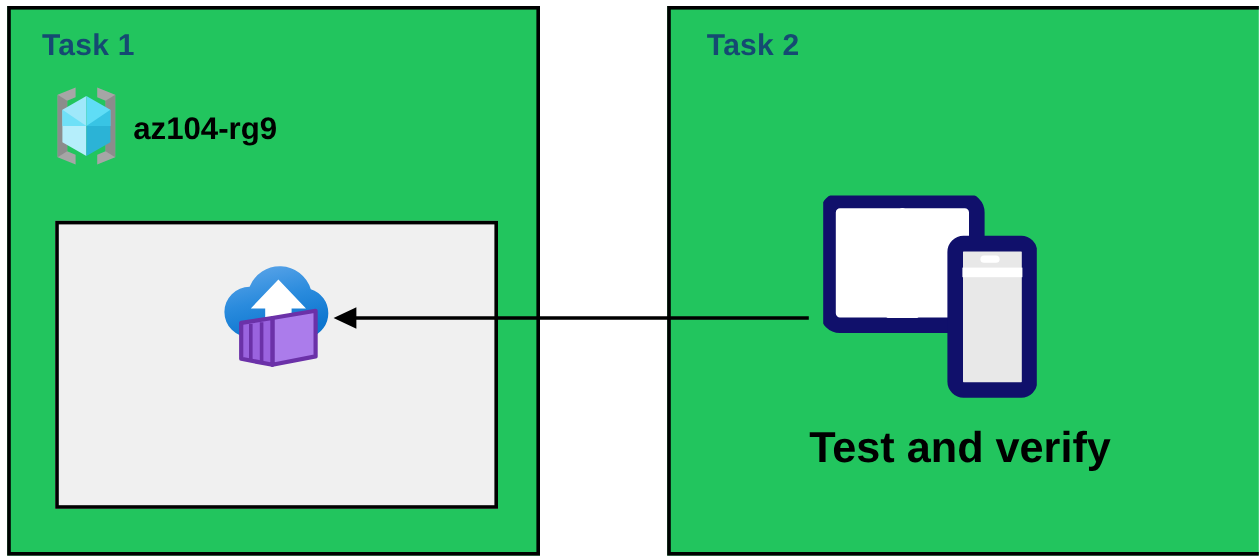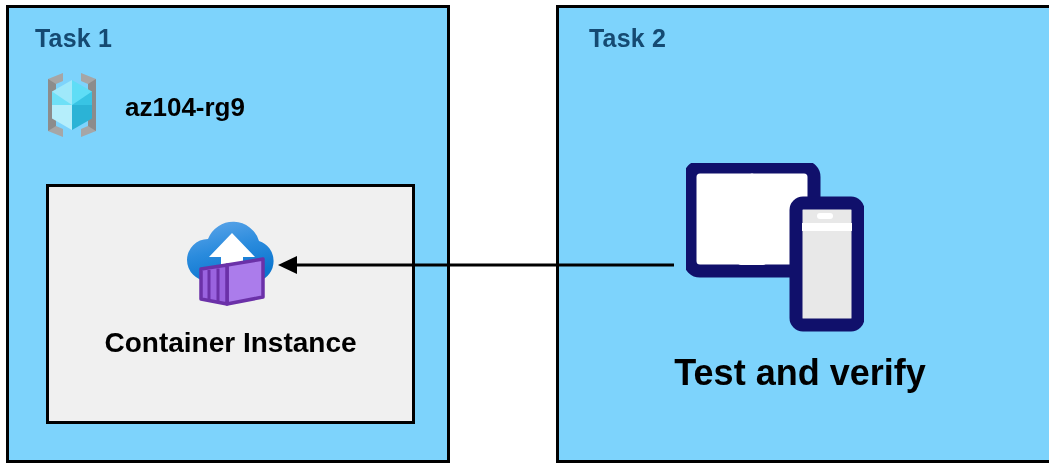--- a/index.html
+++ b/index.html
@@ -16,21 +16,21 @@
   }
   #canvas {
     position: absolute;
     left: 0; top: 0;
     width: 1049px;
     height: 465px;
   }
   .panel {
     position: absolute;
     border: 3px solid #000000;
-    background: #7dd3fc;
+    background: #22c55e;
     box-sizing: border-box;
     text-decoration: underline;
   }
   #panel-task1 {
     left: 6px;
     top: 5px;
     width: 444px;
     height: 458px;
   }
   #panel-task2 {
@@ -50,21 +50,20 @@
   #title-task1 { left: 26px; top: 16px; }
   #title-task2 { left: 30px; top: 16px; }
 
   
   #rg-row {
     position: absolute;
     left: 24px;
     top: 58px;
     display: flex;
     align-items: center;
-    gap: 14px;
   }
   #rg-label {
     font-size: 26px;
     font-weight: bold;
     color: #000000;
     white-space: nowrap;
   }
 
   
   #container-card {
@@ -172,21 +171,20 @@
           <path d="M57 30 L80 54 L68 54 L68 84 L46 84 L46 54 L34 54 Z" fill="#ffffff"></path>
 
           <path d="M52 62 L88 56 L88 94 L52 101 Z" fill="#ab7ceb" stroke="#6b31a8" stroke-width="3.5" stroke-linejoin="round"></path>
 
           <path d="M26 66 L52 62 L52 101 L26 96 Z" fill="#9a63df" stroke="#6b31a8" stroke-width="3.5" stroke-linejoin="round"></path>
 
           <path d="M34 67 L34 97" stroke="#6b31a8" stroke-width="3" fill="none"></path>
           <path d="M43 65.5 L43 99" stroke="#6b31a8" stroke-width="3" fill="none"></path>
         </svg>
       </div>
-      <div id="container-label">Container Instance</div>
     </div>
   </div>
 
   <div class="panel" id="panel-task2">
     <div class="panel-title" id="title-task2">Task 2</div>
   </div>
 
   <div id="device-wrap">
     <svg width="178" height="172" viewBox="0 0 178 172" aria-hidden="true">
 

